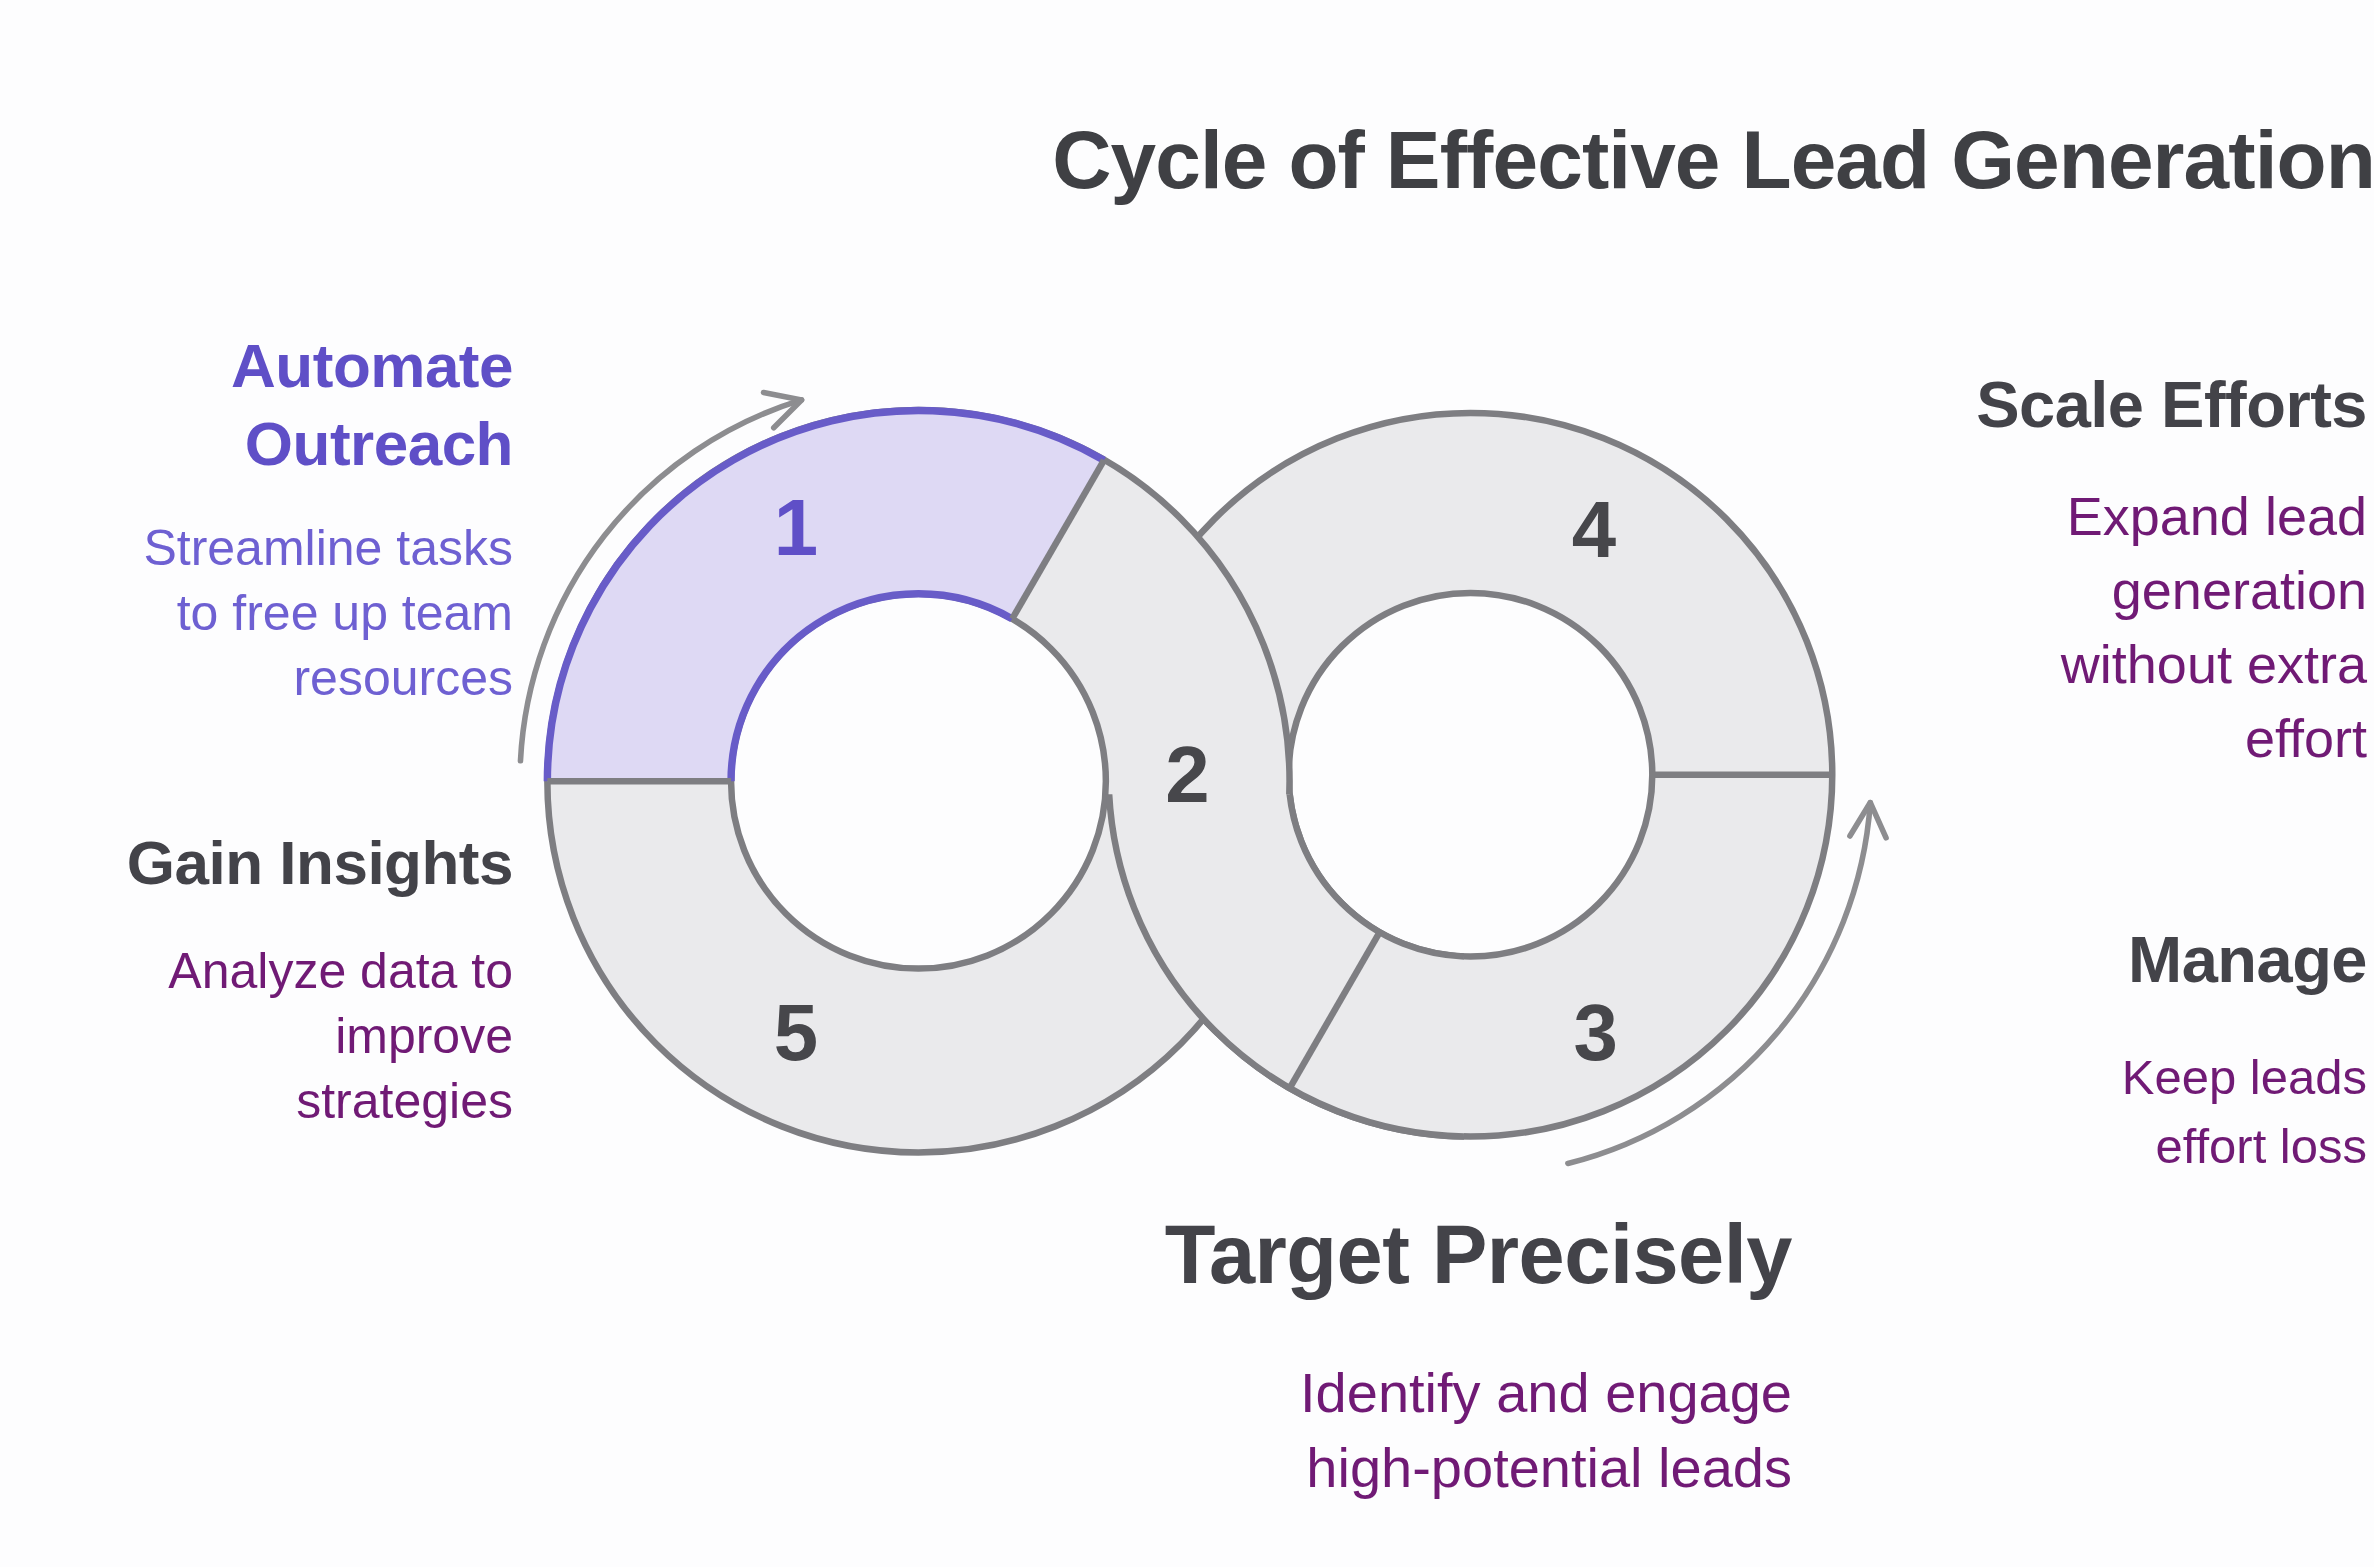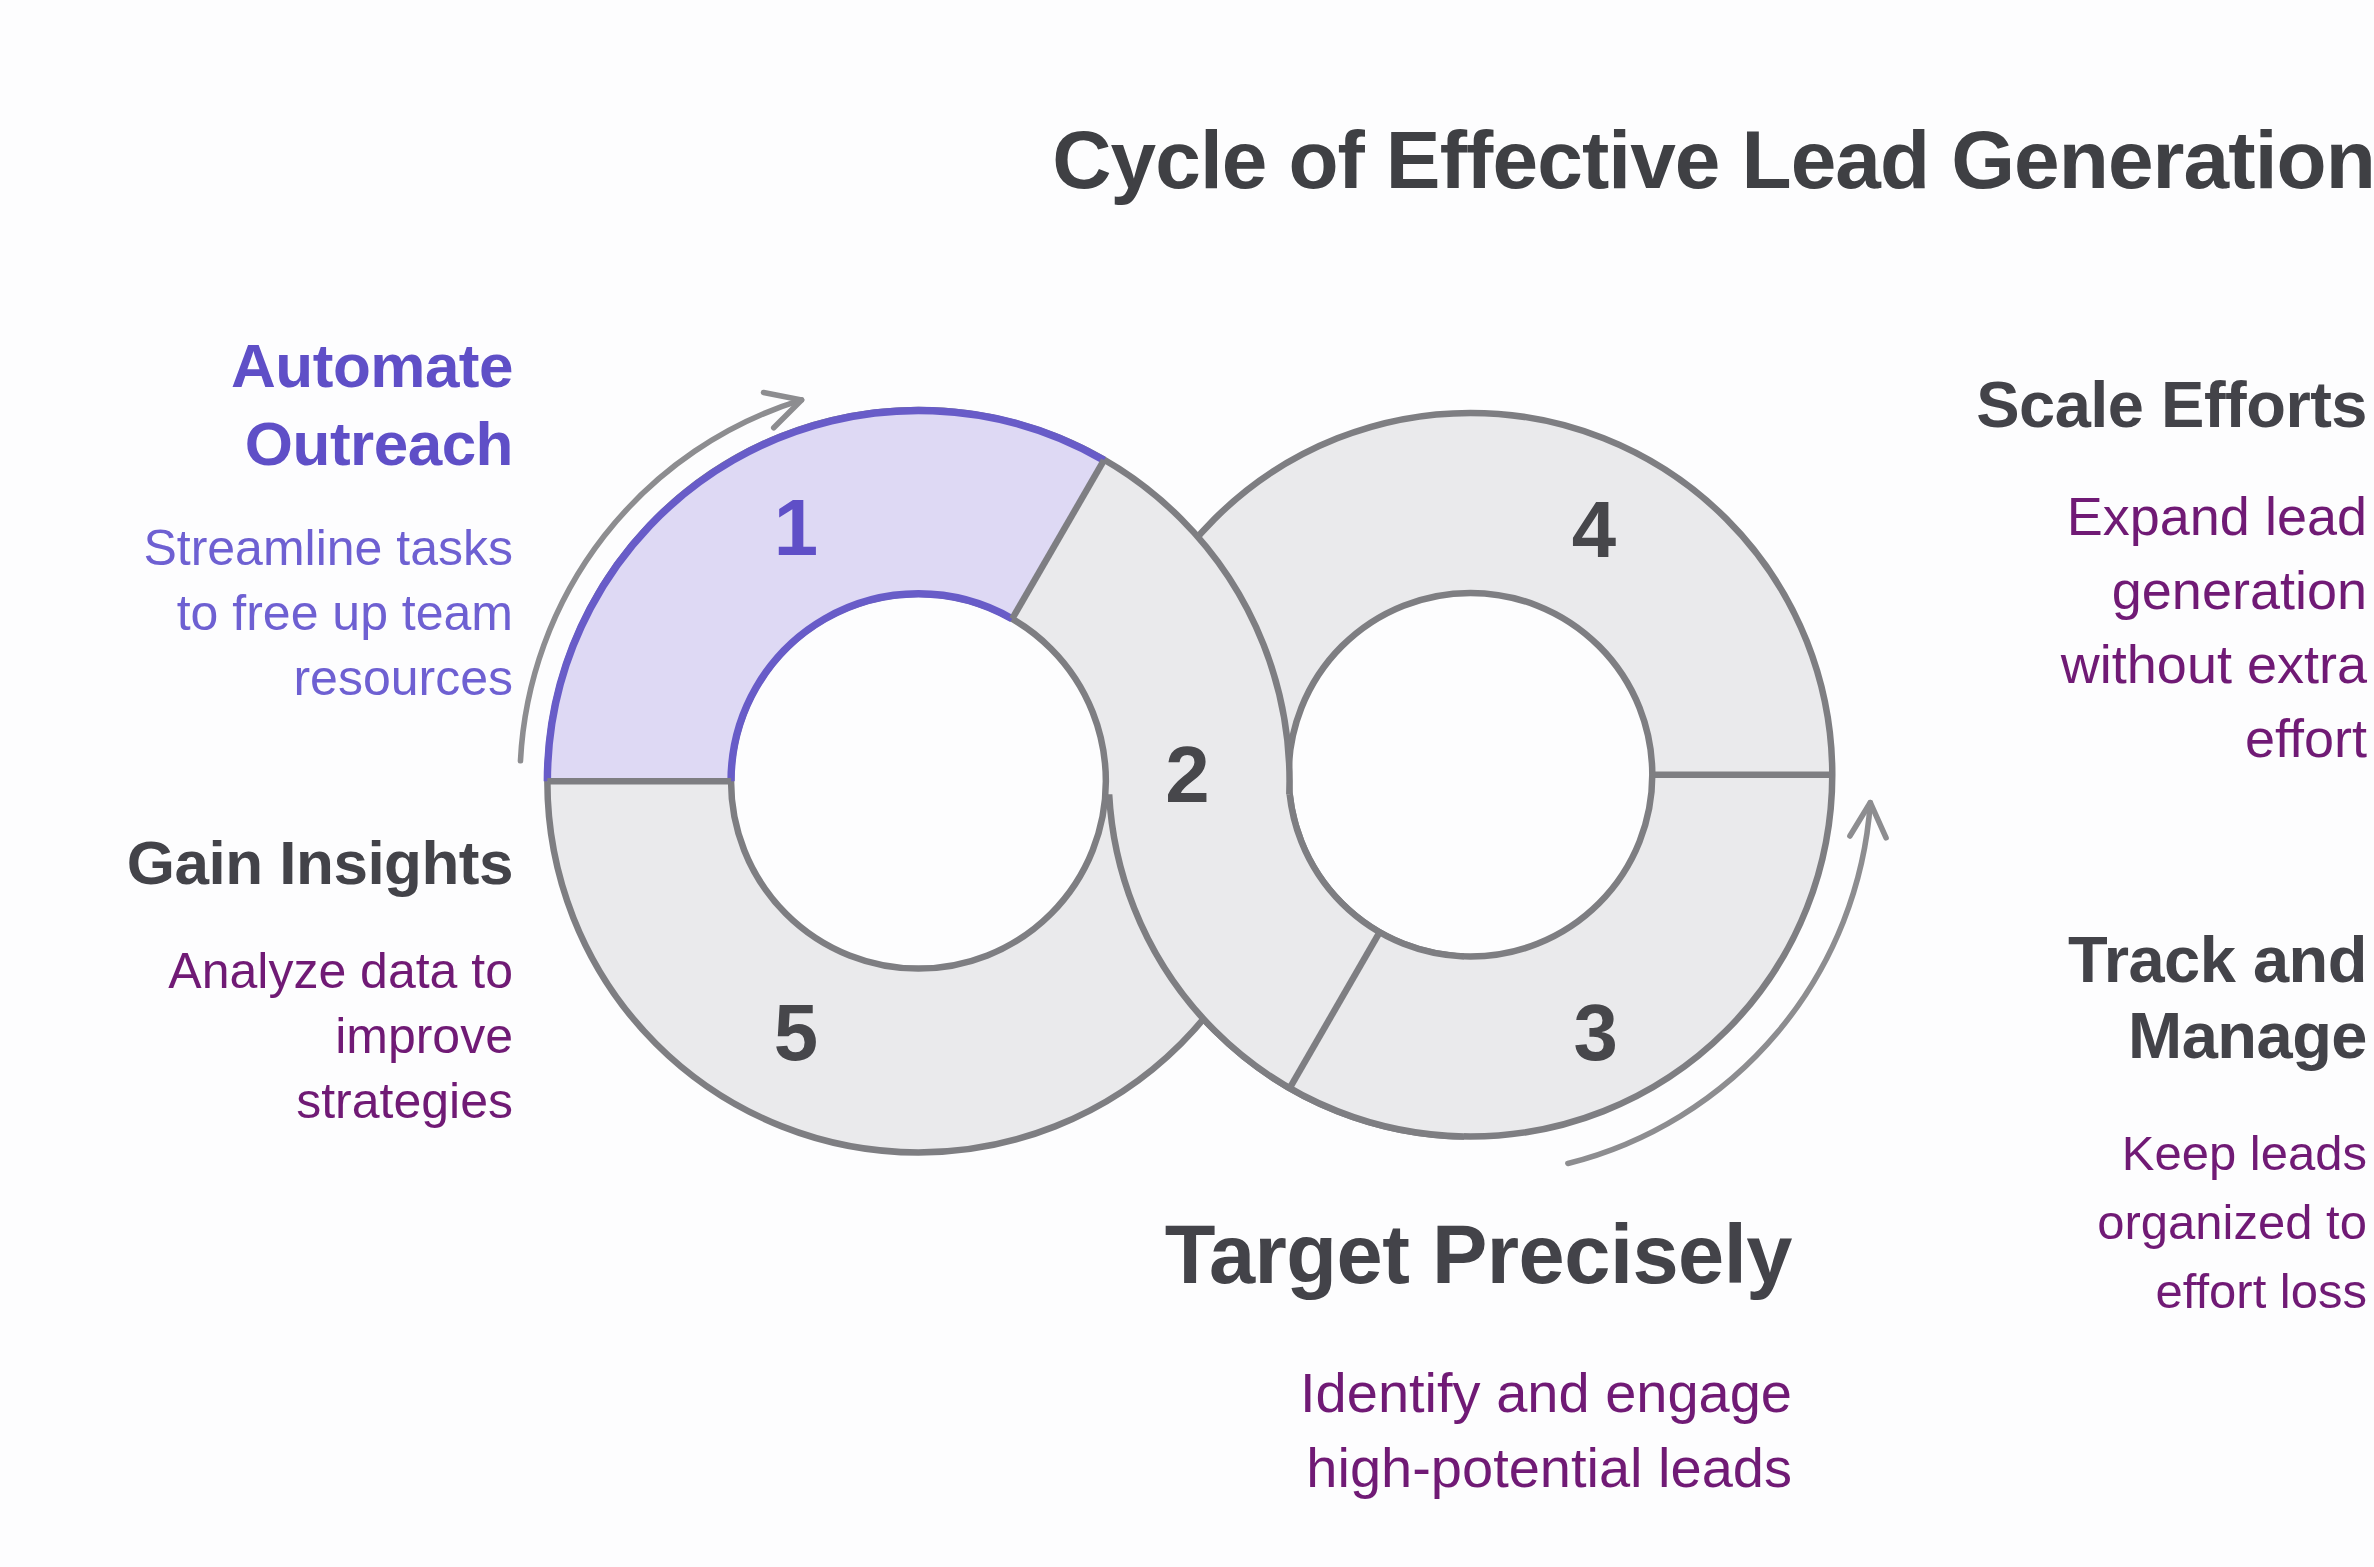--- a/index.html
+++ b/index.html
@@ -165,26 +165,24 @@
     <div class="body">
       <div>Expand lead</div>
       <div>generation</div>
       <div>without extra</div>
       <div>effort</div>
     </div>
   </div>
 
   <div class="label-block block-track l-align">
     <div class="heading">
-      <div>Track and</div>
       <div>Manage</div>
     </div>
     <div class="body">
       <div>Keep leads</div>
-      <div>organized to</div>
       <div>effort loss</div>
     </div>
   </div>
 
   <div class="label-block block-target l-align">
     <div class="heading">
       <div>Target Precisely</div>
     </div>
     <div class="body">
       <div>Identify and engage</div>

